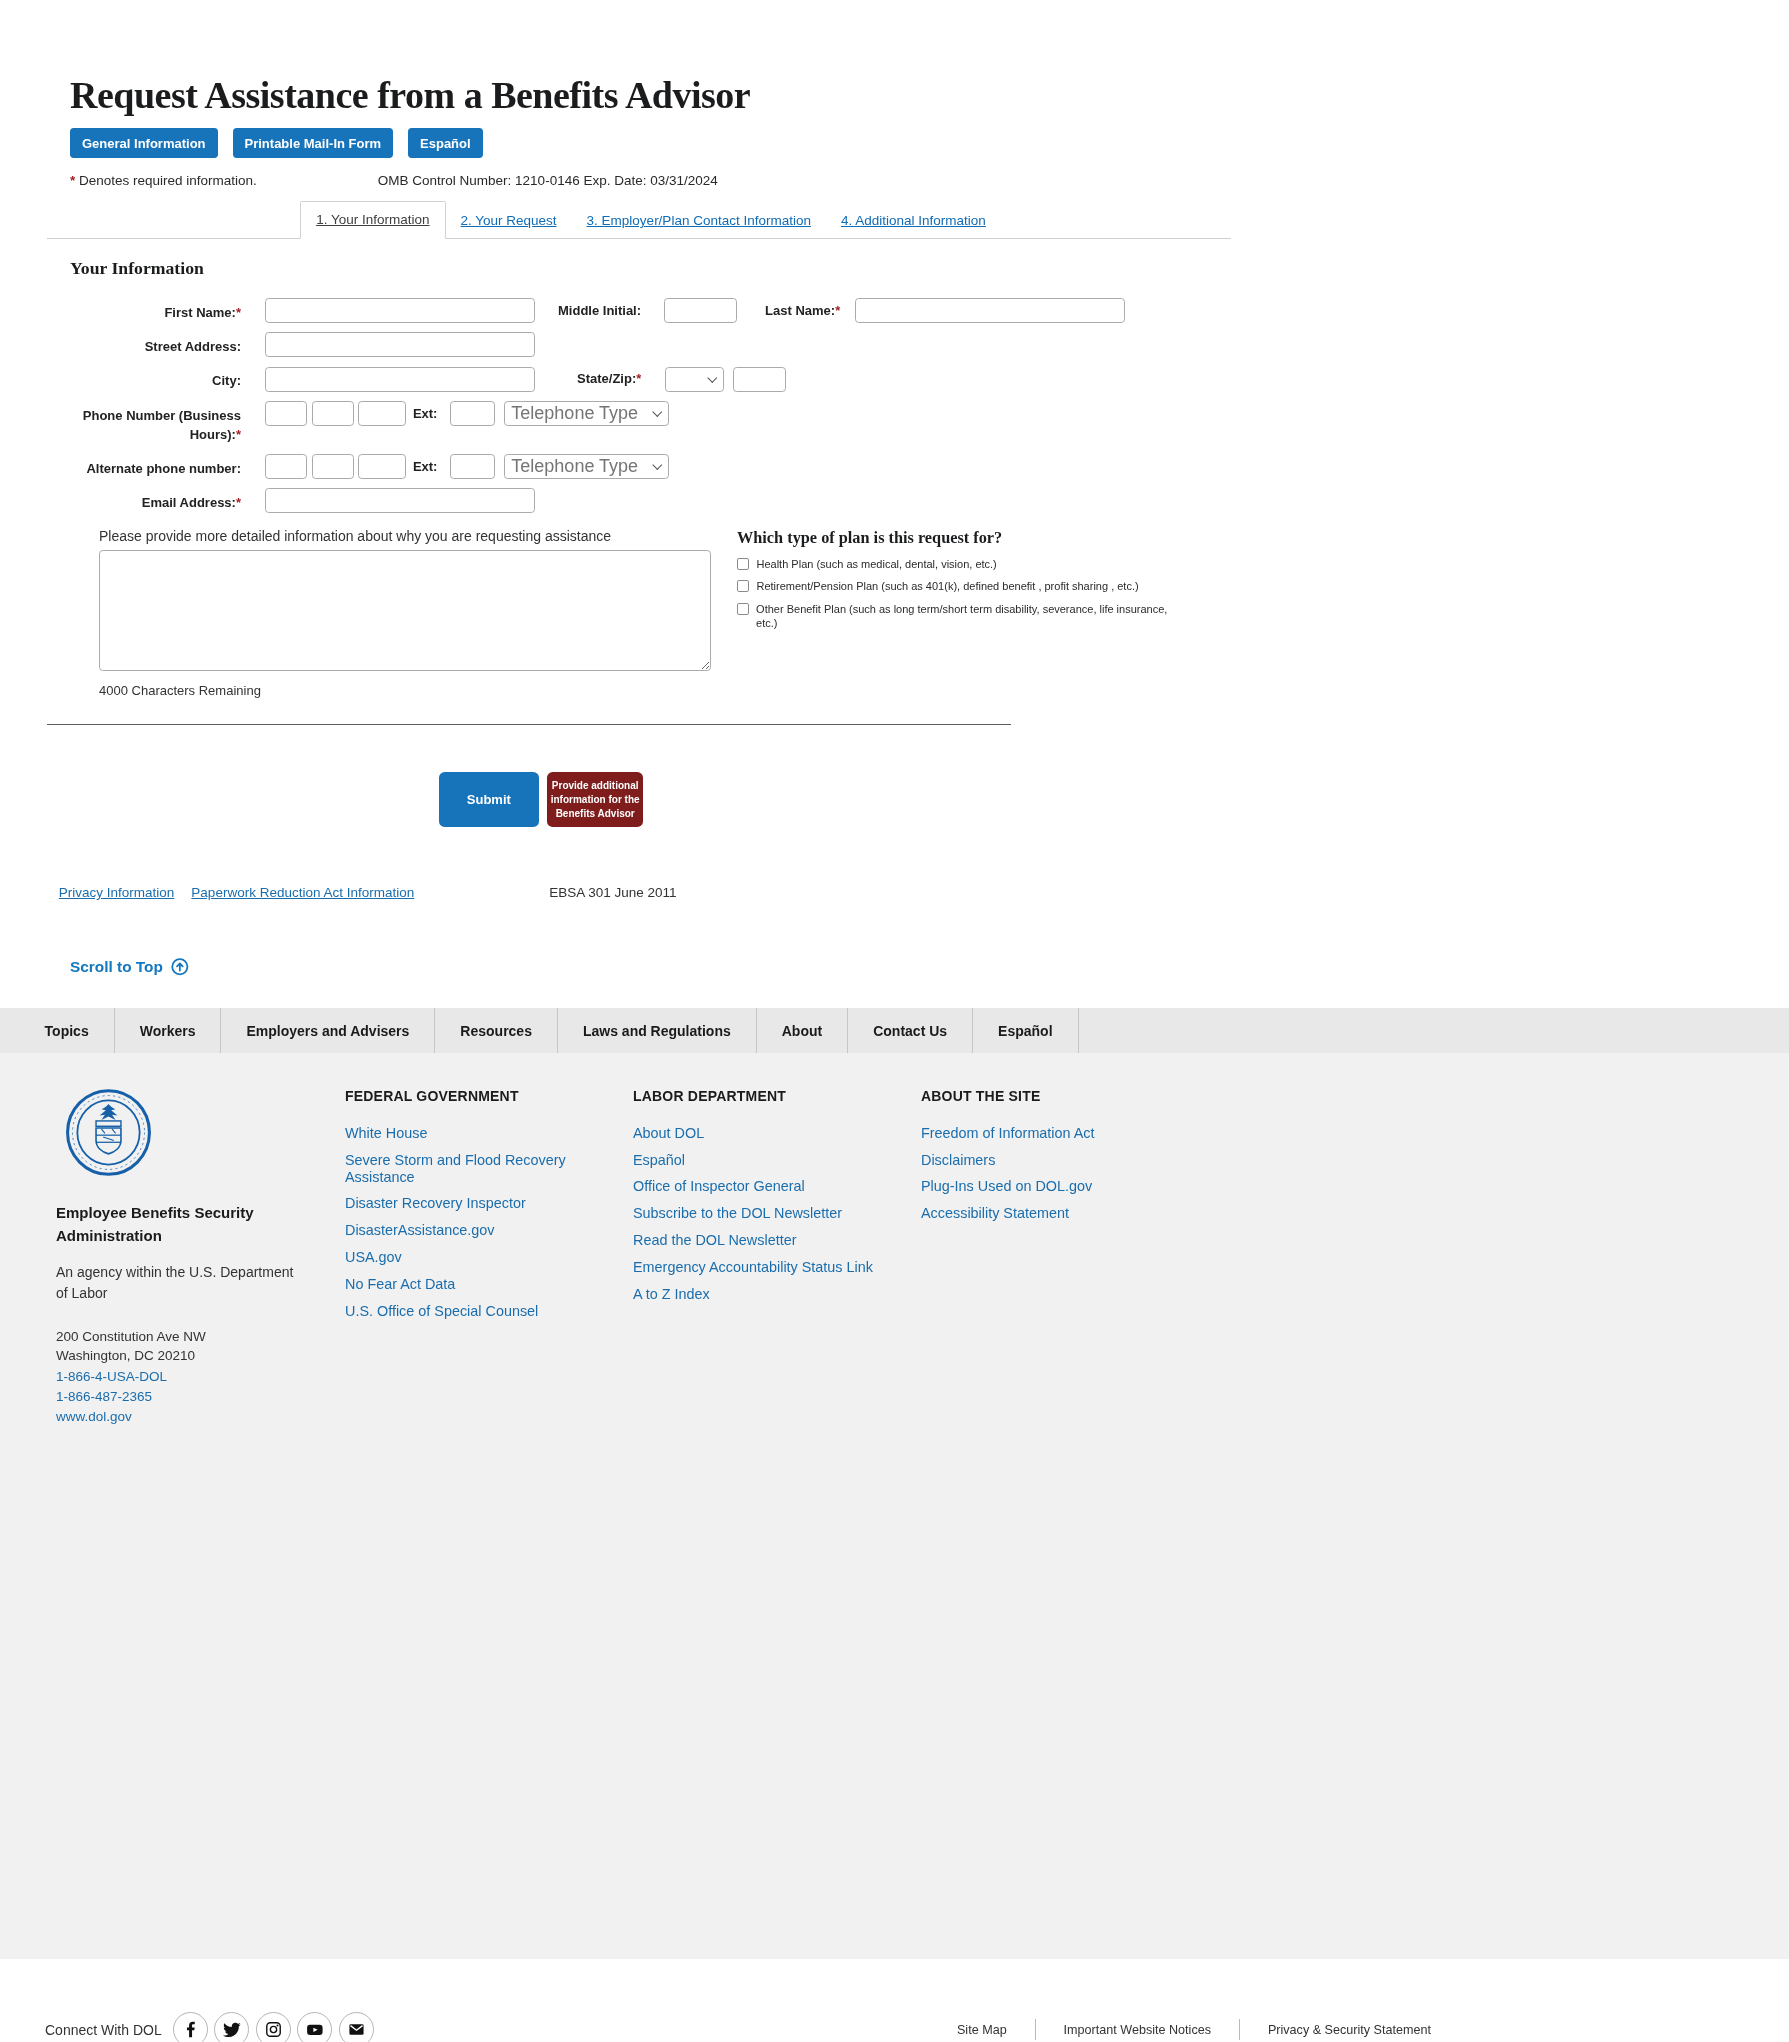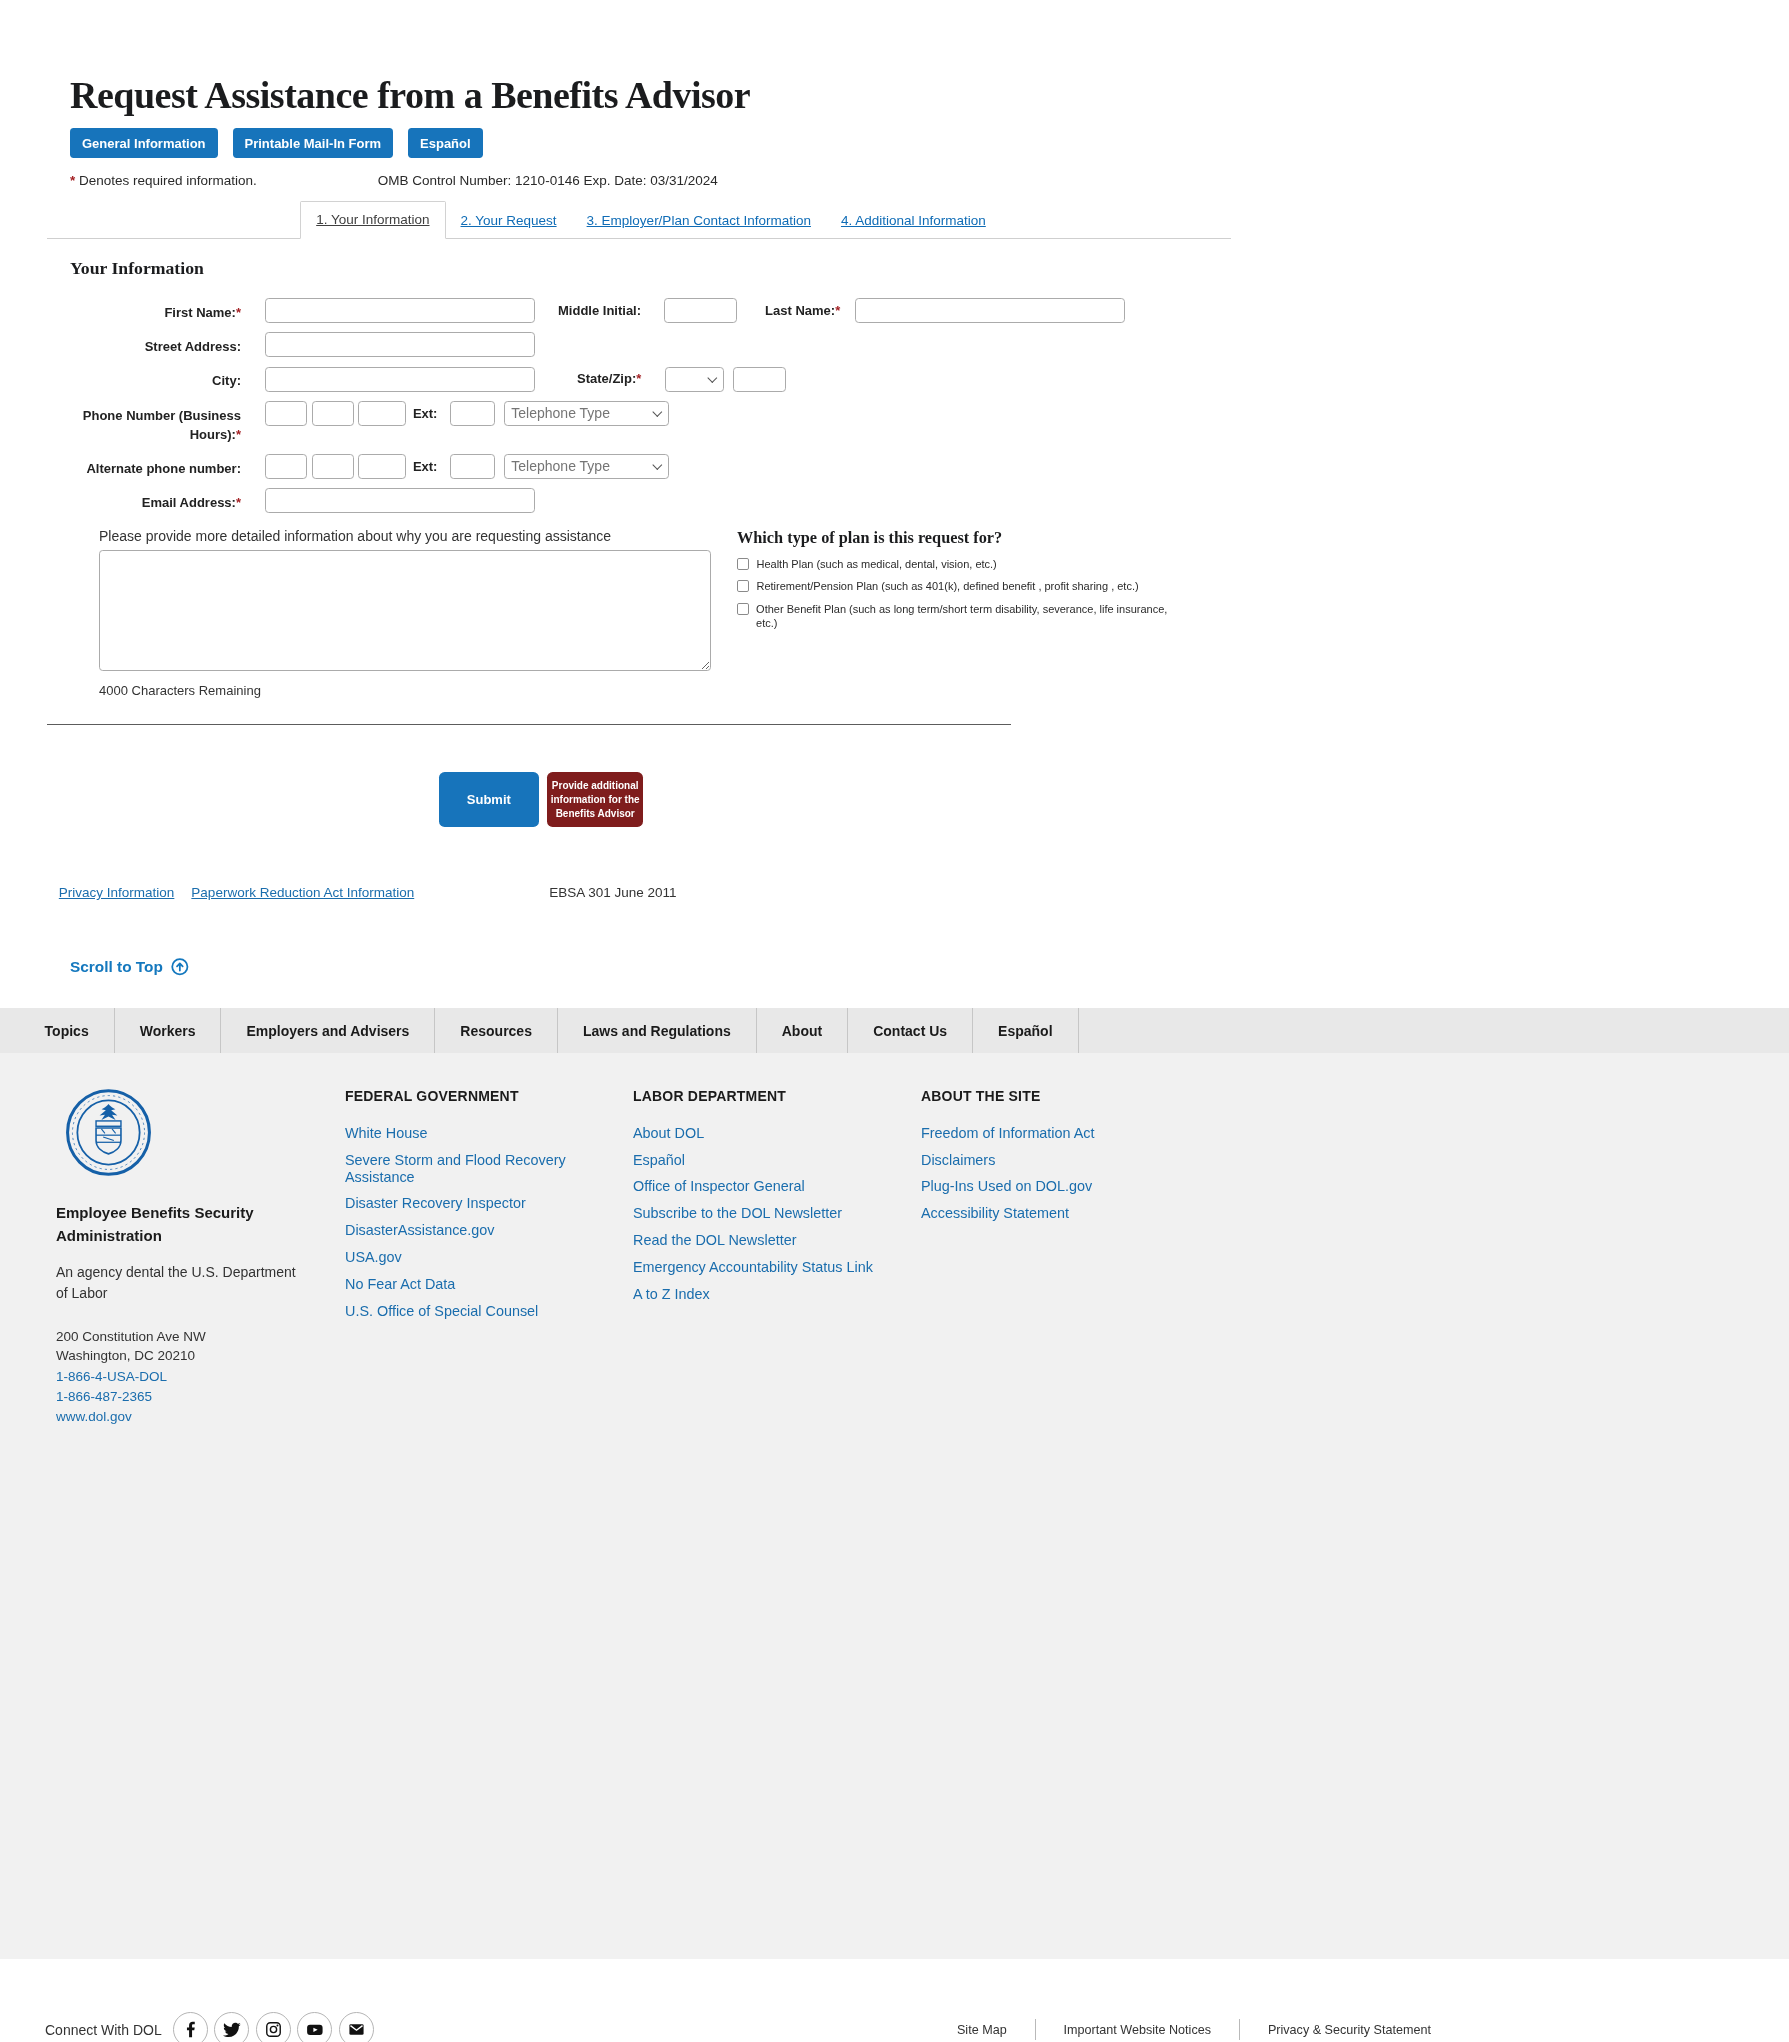--- a/index.html
+++ b/index.html
@@ -52,21 +52,21 @@
   .form-area { margin-top: 18.6px; }
   .frow { display: flex; align-items: flex-start; margin-bottom: 9.3px; }
   .flabel {
     width: 171px; text-align: right; font-size: 13px; font-weight: 700; color: #222;
     padding-top: 4.7px; line-height: 1.5;
   }
   .fctl { margin-left: 24px; }
   .ilabel { font-size: 13px; font-weight: 700; color: #222; padding-top: 4.7px; white-space: nowrap; }
   input[type="text"], select, textarea {
     border: 0.9px solid #ababab; border-radius: 3.7px; background: #fff;
-    font-family: "Liberation Sans", sans-serif; font-size: 14px; color: #333;
+    font-family: "Liberation Sans", sans-serif; font-size: 18px; color: #333;
     height: 25px; padding: 0 6.5px; outline: none;
   }
   .w290 { width: 270px; } .w78 { width: 73px; } .w63 { width: 59px; }
   .w57 { width: 53px; } .w45 { width: 42px; } .w51 { width: 48px; } .w48 { width: 45px; }
   .select-wrap { position: relative; display: inline-block; }
   .select-wrap select { appearance: none; -webkit-appearance: none; padding-right: 20.5px; color: #757575; }
   .select-wrap.state select { color: #333; }
   .select-wrap::after {
     content: ""; position: absolute; right: 8.4px; top: 50%; width: 5.6px; height: 5.6px;
     border-right: 1.5px solid #555; border-bottom: 1.5px solid #555;
@@ -321,21 +321,21 @@
             <rect x="36" y="37" width="28" height="6" fill="none" stroke="#1560a8" stroke-width="1.6"></rect>
             <path d="M36 45h28v14c0 8-7 13-14 15-7-2-14-7-14-15z" fill="none" stroke="#1560a8" stroke-width="1.8"></path>
             <line x1="36" y1="53" x2="64" y2="53" stroke="#1560a8" stroke-width="1.4"></line>
             <line x1="36" y1="61" x2="64" y2="61" stroke="#1560a8" stroke-width="1.4"></line>
             <line x1="42" y1="46" x2="46" y2="51" stroke="#1560a8" stroke-width="1.2"></line>
             <line x1="54" y1="46" x2="58" y2="51" stroke="#1560a8" stroke-width="1.2"></line>
             <line x1="44" y1="55" x2="56" y2="59" stroke="#1560a8" stroke-width="1.2"></line>
           </svg>
         </div>
         <div class="agency-name">Employee Benefits Security Administration</div>
-        <div class="agency-sub">An agency dental the U.S. Department of Labor</div>
+        <div class="agency-sub">An agency within the U.S. Department of Labor</div>
         <div class="agency-address">
           <div>200 Constitution Ave NW</div>
           <div>Washington, DC 20210</div>
           <a>1-866-4-USA-DOL</a><br>
           <a>1-866-487-2365</a><br>
           <a>www.dol.gov</a>
         </div>
       </div>
 
       <div class="fcol c2">

